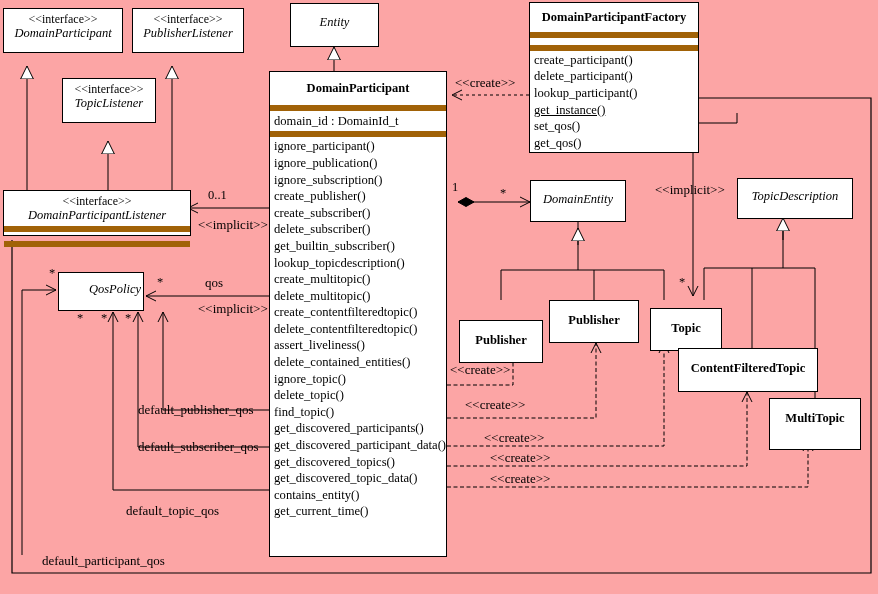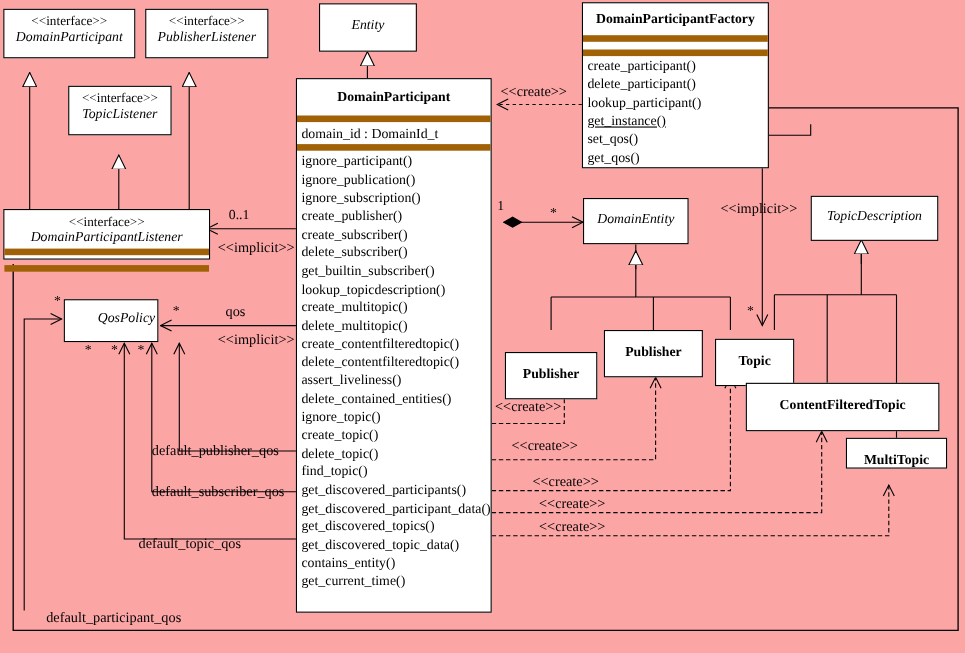--- a/index.html
+++ b/index.html
@@ -244,21 +244,20 @@
         <div class="op-line">delete_subscriber()</div>
         <div class="op-line">get_builtin_subscriber()</div>
         <div class="op-line">lookup_topicdescription()</div>
         <div class="op-line">create_multitopic()</div>
         <div class="op-line">delete_multitopic()</div>
         <div class="op-line">create_contentfilteredtopic()</div>
         <div class="op-line">delete_contentfilteredtopic()</div>
         <div class="op-line">assert_liveliness()</div>
         <div class="op-line">delete_contained_entities()</div>
         <div class="op-line">ignore_topic()</div>
-        <div class="op-line">create_topic()</div>
         <div class="op-line">delete_topic()</div>
         <div class="op-line">find_topic()</div>
         <div class="op-line">get_discovered_participants()</div>
         <div class="op-line">get_discovered_participant_data()</div>
         <div class="op-line">get_discovered_topics()</div>
         <div class="op-line">get_discovered_topic_data()</div>
         <div class="op-line">contains_entity()</div>
         <div class="op-line">get_current_time()</div>
       </div>
   </div>
@@ -301,27 +300,27 @@
       <span class="nm nm-bold">Publisher</span>
     </div>
   </div>
 
   <div class="uml-box" style="left:650px; top:308px; width:72px; height:43px;">
     <div class="box-title" style="padding-top:12px;">
       <span class="nm nm-bold">Topic</span>
     </div>
   </div>
 
-  <div class="uml-box" style="left:678px; top:348px; width:176px; height:44px;">
+  <div class="uml-box" style="left:678px; top:348px; width:140px; height:44px;">
     <div class="box-title" style="padding-top:12px;">
       <span class="nm nm-bold">ContentFilteredTopic</span>
     </div>
   </div>
 
-  <div class="uml-box" style="left:769px; top:398px; width:92px; height:28px;">
+  <div class="uml-box" style="left:769px; top:398px; width:92px; height:52px;">
     <div class="box-title" style="padding-top:12px;">
       <span class="nm nm-bold">MultiTopic</span>
     </div>
   </div>
 
   <div class="edge-label" style="left:455px; top:75px;">&lt;&lt;create&gt;&gt;</div>
 
   <div class="mult-label" style="left:208px; top:188px;">0..1</div>
   <div class="edge-label" style="left:198px; top:217px;">&lt;&lt;implicit&gt;&gt;</div>
 
@@ -335,21 +334,21 @@
   <div class="mult-label" style="left:125px; top:311px;">*</div>
 
   <div class="mult-label" style="left:452px; top:180px;">1</div>
   <div class="mult-label" style="left:500px; top:186px;">*</div>
 
   <div class="edge-label" style="left:655px; top:182px;">&lt;&lt;implicit&gt;&gt;</div>
   <div class="mult-label" style="left:679px; top:275px;">*</div>
 
   <div class="edge-label" style="left:138px; top:402px;">default_publisher_qos</div>
   <div class="edge-label" style="left:138px; top:439px;">default_subscriber_qos</div>
-  <div class="edge-label" style="left:126px; top:486px;">default_topic_qos</div>
+  <div class="edge-label" style="left:126px; top:503px;">default_topic_qos</div>
   <div class="edge-label" style="left:30px; top:553px;margin-left:12px;">default_participant_qos</div>
 
   <div class="edge-label" style="left:450px; top:362px;">&lt;&lt;create&gt;&gt;</div>
   <div class="edge-label" style="left:465px; top:397px;">&lt;&lt;create&gt;&gt;</div>
   <div class="edge-label" style="left:484px; top:430px;">&lt;&lt;create&gt;&gt;</div>
   <div class="edge-label" style="left:490px; top:450px;">&lt;&lt;create&gt;&gt;</div>
   <div class="edge-label" style="left:490px; top:471px;">&lt;&lt;create&gt;&gt;</div>
 
 </div>
 

